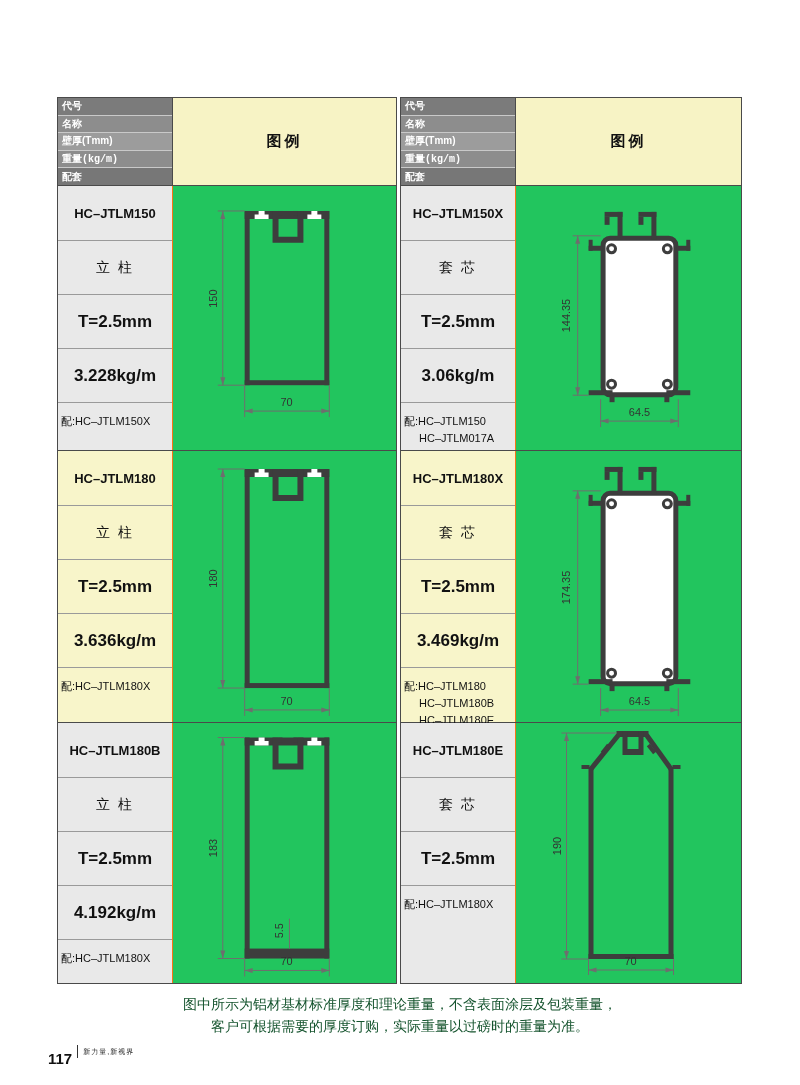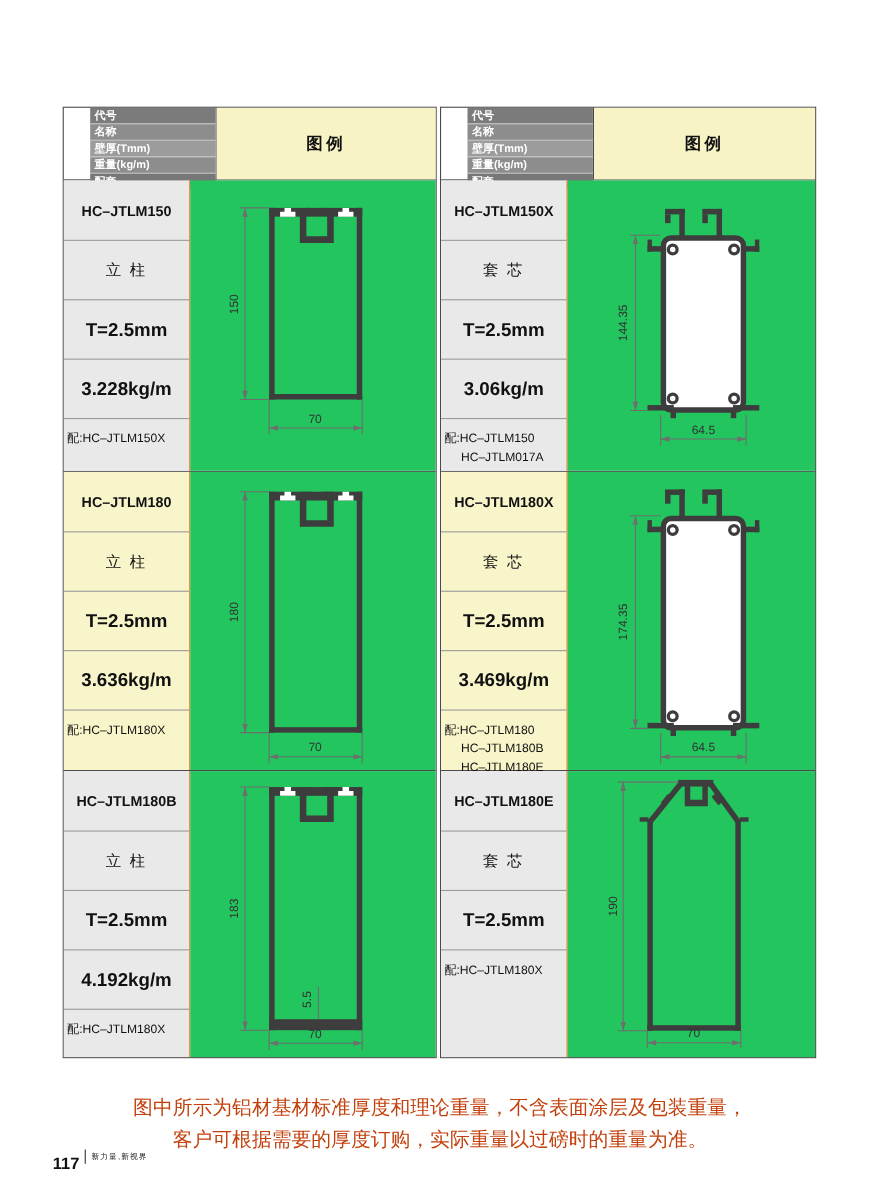--- a/index.html
+++ b/index.html
@@ -7,29 +7,29 @@
   body {
     background:#ffffff;
     font-family:"Liberation Sans","DejaVu Sans",sans-serif;
     position:relative;
     color:#111;
   }
   .tables { position:absolute; left:57px; top:97px; display:flex; gap:3px; }
   .spec-table { width:340px; border:1px solid #4a4a4a; background:#fff; }
   .spec-table.right { width:342px; }
 
-  .thead { display:flex; height:66px; border-bottom:1px solid #4a4a4a;padding-left:24px; }
+  .thead { display:flex; height:88px; border-bottom:1px solid #4a4a4a; }
   .thead-labels { width:115px; display:flex; flex-direction:column; border-right:1px solid #4a4a4a; }
   .thead-row { flex:1; color:#fff; font-size:10px; font-weight:bold;
     display:flex; align-items:center; padding-left:4px; border-bottom:1px solid #c9c9c9; }
   .thead-row:last-child { border-bottom:none; }
   .thead-row:nth-child(1) { background:#7b7b7b; }
   .thead-row:nth-child(2) { background:#8d8d8d; }
   .thead-row:nth-child(3) { background:#9c9c9c; }
-  .thead-row:nth-child(4) { background:#8d8d8d; }
+  .thead-row:nth-child(4) { background:#8d8d8d;font-family:Liberation Mono, monospace; }
   .thead-row:nth-child(5) { background:#777777; }
   .legend-cell { flex:1; background:#f7f3c5; display:flex; align-items:center; justify-content:center;
     font-size:15px; font-weight:bold; letter-spacing:3px; color:#111; }
 
   .trow { display:flex; border-bottom:1px solid #4a4a4a; }
   .trow:last-child { border-bottom:none; }
   .labels { width:115px; display:grid; grid-template-rows:55px 54px 54px 54px 1fr;
     border-right:1px solid #f97316; }
   .labels.gray { background:#e9e9e9; }
   .labels.yellow { background:#f8f5ca; }
@@ -48,21 +48,21 @@
   .drawing text { font-family:"Liberation Sans","DejaVu Sans",sans-serif; font-size:11px; fill:#333; }
   .prof { fill:#3d3d3d; }
   .cut  { fill:#ffffff; }
   .diml { stroke:#6e6e6e; stroke-width:1; fill:none; }
   .arr  { fill:#6e6e6e; }
   .tube { fill:#ffffff; stroke:#3d3d3d; stroke-width:5; }
   .boss { fill:#ffffff; stroke:#3d3d3d; stroke-width:3; }
   .chf  { stroke:#3d3d3d; stroke-width:5; fill:none; }
 
   .footnote { position:absolute; left:0; top:993px; width:800px; text-align:center;
-    font-size:18px; color:#c2410c; line-height:1.6; }
+    font-size:14px; color:#14532d; line-height:1.6; }
   .page-footer { position:absolute; left:48px; top:1036px; display:flex; align-items:center; gap:5px; }
   .page-num { font-size:15px; font-weight:bold; color:#111;margin-top:14px; }
   .footer-divider { width:1px; height:13px; background:#333; }
   .footer-slogan { font-size:7px; color:#222; letter-spacing:1px; }
 </style>
 </head>
 <body>
 
 <div class="tables">
 

